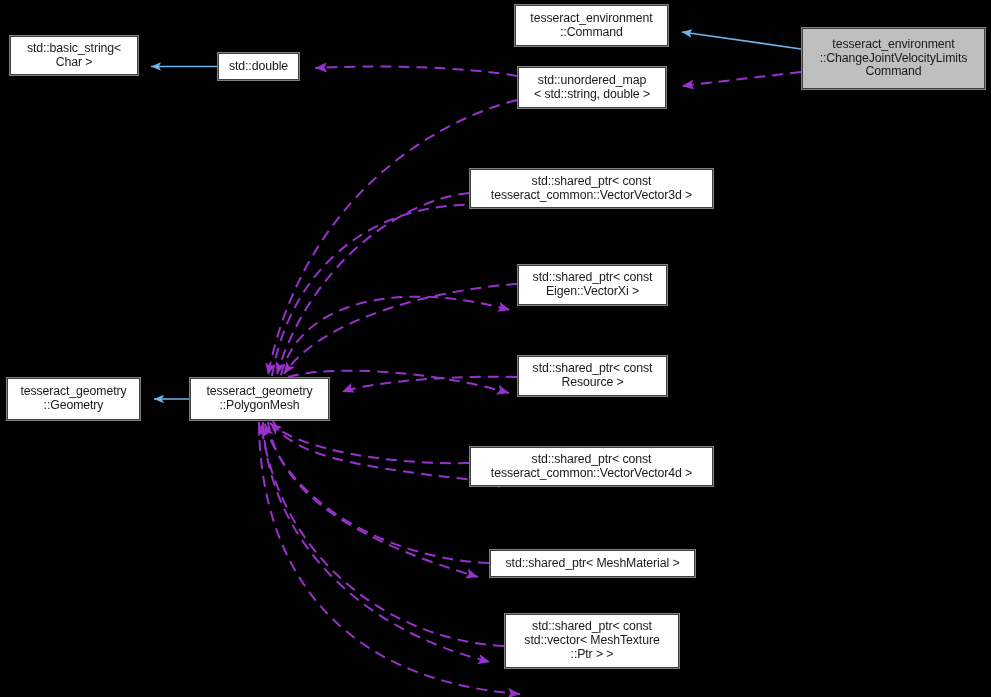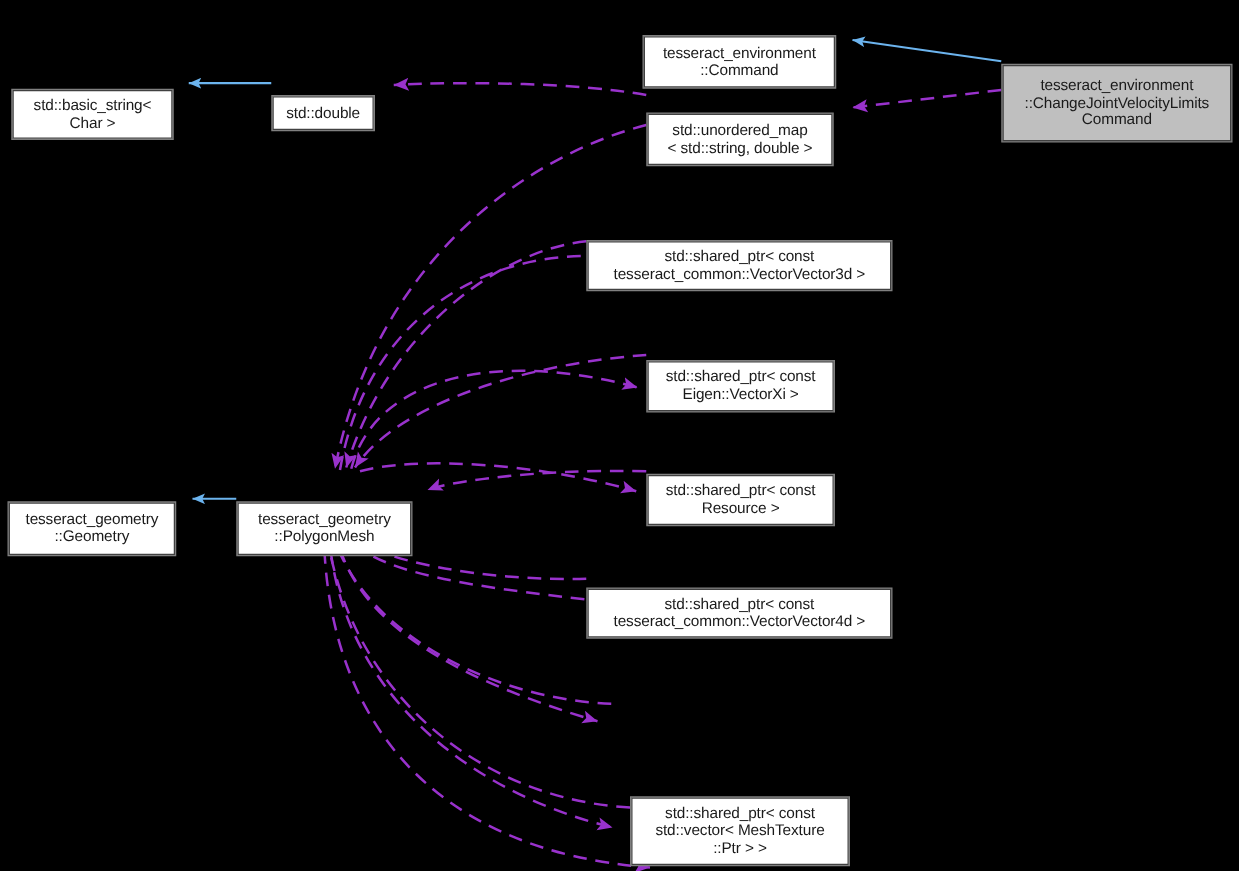--- a/index.html
+++ b/index.html
@@ -31,21 +31,20 @@
     outline: 1px solid #808080;
     color: #1a1a1a;
     font-size: 12.3px;
     line-height: 13.8px;
     display: flex;
     align-items: center;
     justify-content: center;
     text-align: center;
     letter-spacing: -0.1px;
     z-index: 5;
-    margin-top: 24px;
   }
   .node .label {
     display: block;
     white-space: pre-line;
     padding: 0 4px;
   }
   .node.highlight {
     background: #bfbfbf;
   }
 </style>
@@ -87,21 +86,21 @@
       <path d="M273,421 C290,460 380,470 510,484"></path>
       <path d="M469,463 C390,465 300,450 270,423"></path>
       <path d="M268,422 C280,500 370,545 478,577"></path>
       <path d="M489,563 C400,560 290,510 265,424"></path>
       <path d="M263,422 C268,540 360,630 490,662"></path>
       <path d="M504,646 C390,640 280,560 261,424"></path>
       <path d="M259,422 C260,570 340,680 520,694"></path>
     </g>
   </svg>
 
-  <div class="node" style="left:10px; top:48px; width:128px; height:39px;">
+  <div class="node" style="left:10px; top:36px; width:128px; height:39px;">
     <span class="label">std::basic_string&lt;
 Char &gt;</span>
   </div>
 
   <div class="node" style="left:218px; top:53px; width:81px; height:27px;">
     <span class="label">std::double</span>
   </div>
 
   <div class="node" style="left:515px; top:5px; width:153px; height:41px;">
     <span class="label">tesseract_environment
@@ -132,20 +131,23 @@
   <div class="node" style="left:518px; top:356px; width:149px; height:40px;">
     <span class="label">std::shared_ptr&lt; const
 Resource &gt;</span>
   </div>
 
   <div class="node" style="left:470px; top:447px; width:243px; height:39px;">
     <span class="label">std::shared_ptr&lt; const
 tesseract_common::VectorVector4d &gt;</span>
   </div>
 
+  <div class="node" style="left:490px; top:550px; width:205px; height:27px;">
+    <span class="label">std::shared_ptr&lt; MeshMaterial &gt;</span>
+  </div>
 
   <div class="node" style="left:505px; top:614px; width:174px; height:54px;">
     <span class="label">std::shared_ptr&lt; const
 std::vector&lt; MeshTexture
 ::Ptr &gt; &gt;</span>
   </div>
 
   <div class="node" style="left:7px; top:378px; width:133px; height:42px;">
     <span class="label">tesseract_geometry
 ::Geometry</span>

